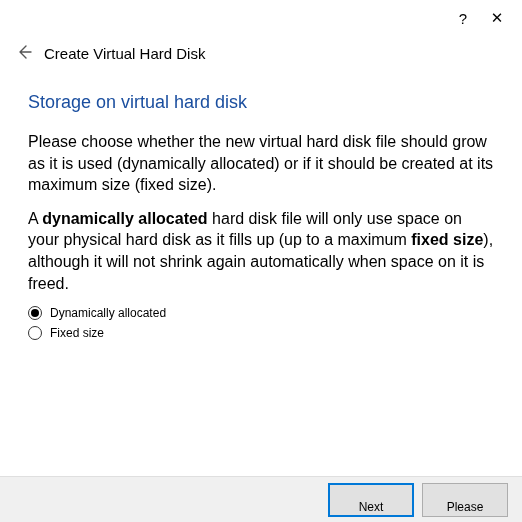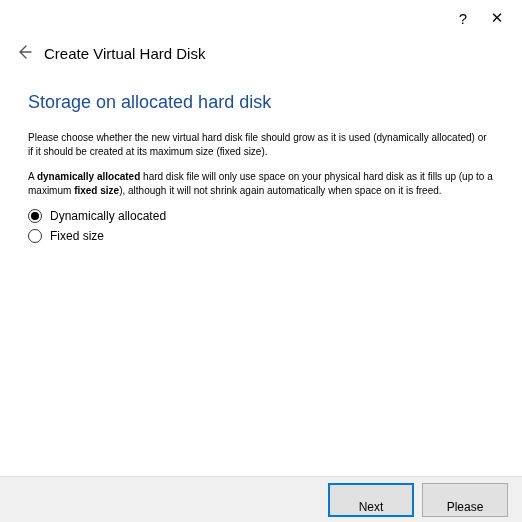--- a/index.html
+++ b/index.html
@@ -51,21 +51,21 @@
   .content {
     padding: 0 28px;
   }
   .page-heading {
     font-size: 18px;
     font-weight: 400;
     color: #1a4e9f;
     margin: 12px 0 18px 0;
   }
   .para {
-    font-size: 10px;
+    font-size: 16px;
     line-height: 1.35;
     margin: 0 0 12px 0;
     color: #000;
   }
   .radio-group {
     margin-top: 10px;
   }
   .radio-row {
     display: flex;
     align-items: center;
@@ -137,21 +137,21 @@
 <div class="header">
   <div class="back-arrow">
     <svg width="16" height="16" viewBox="0 0 16 16">
       <path d="M10 2 L4 8 L10 14 M4 8 H15" stroke="#555" stroke-width="1.4" fill="none" stroke-linecap="round" stroke-linejoin="round"></path>
     </svg>
   </div>
   <div class="header-title">Create Virtual Hard Disk</div>
 </div>
 
 <div class="content">
-  <div class="page-heading">Storage on allocated hard disk</div>
+  <div class="page-heading">Storage on virtual hard disk</div>
 
   <p class="para">Please choose whether the new virtual hard disk file should grow as it is used (dynamically allocated) or if it should be created at its maximum size (fixed size).</p>
 
   <p class="para">
     <span>A </span><b>dynamically allocated</b><span> hard disk file will only use space on your physical hard disk as it fills up (up to a maximum </span><b>fixed size</b><span>), although it will not shrink again automatically when space on it is freed.</span>
   </p>
 
 
   <div class="radio-group">
     <div class="radio-row">

